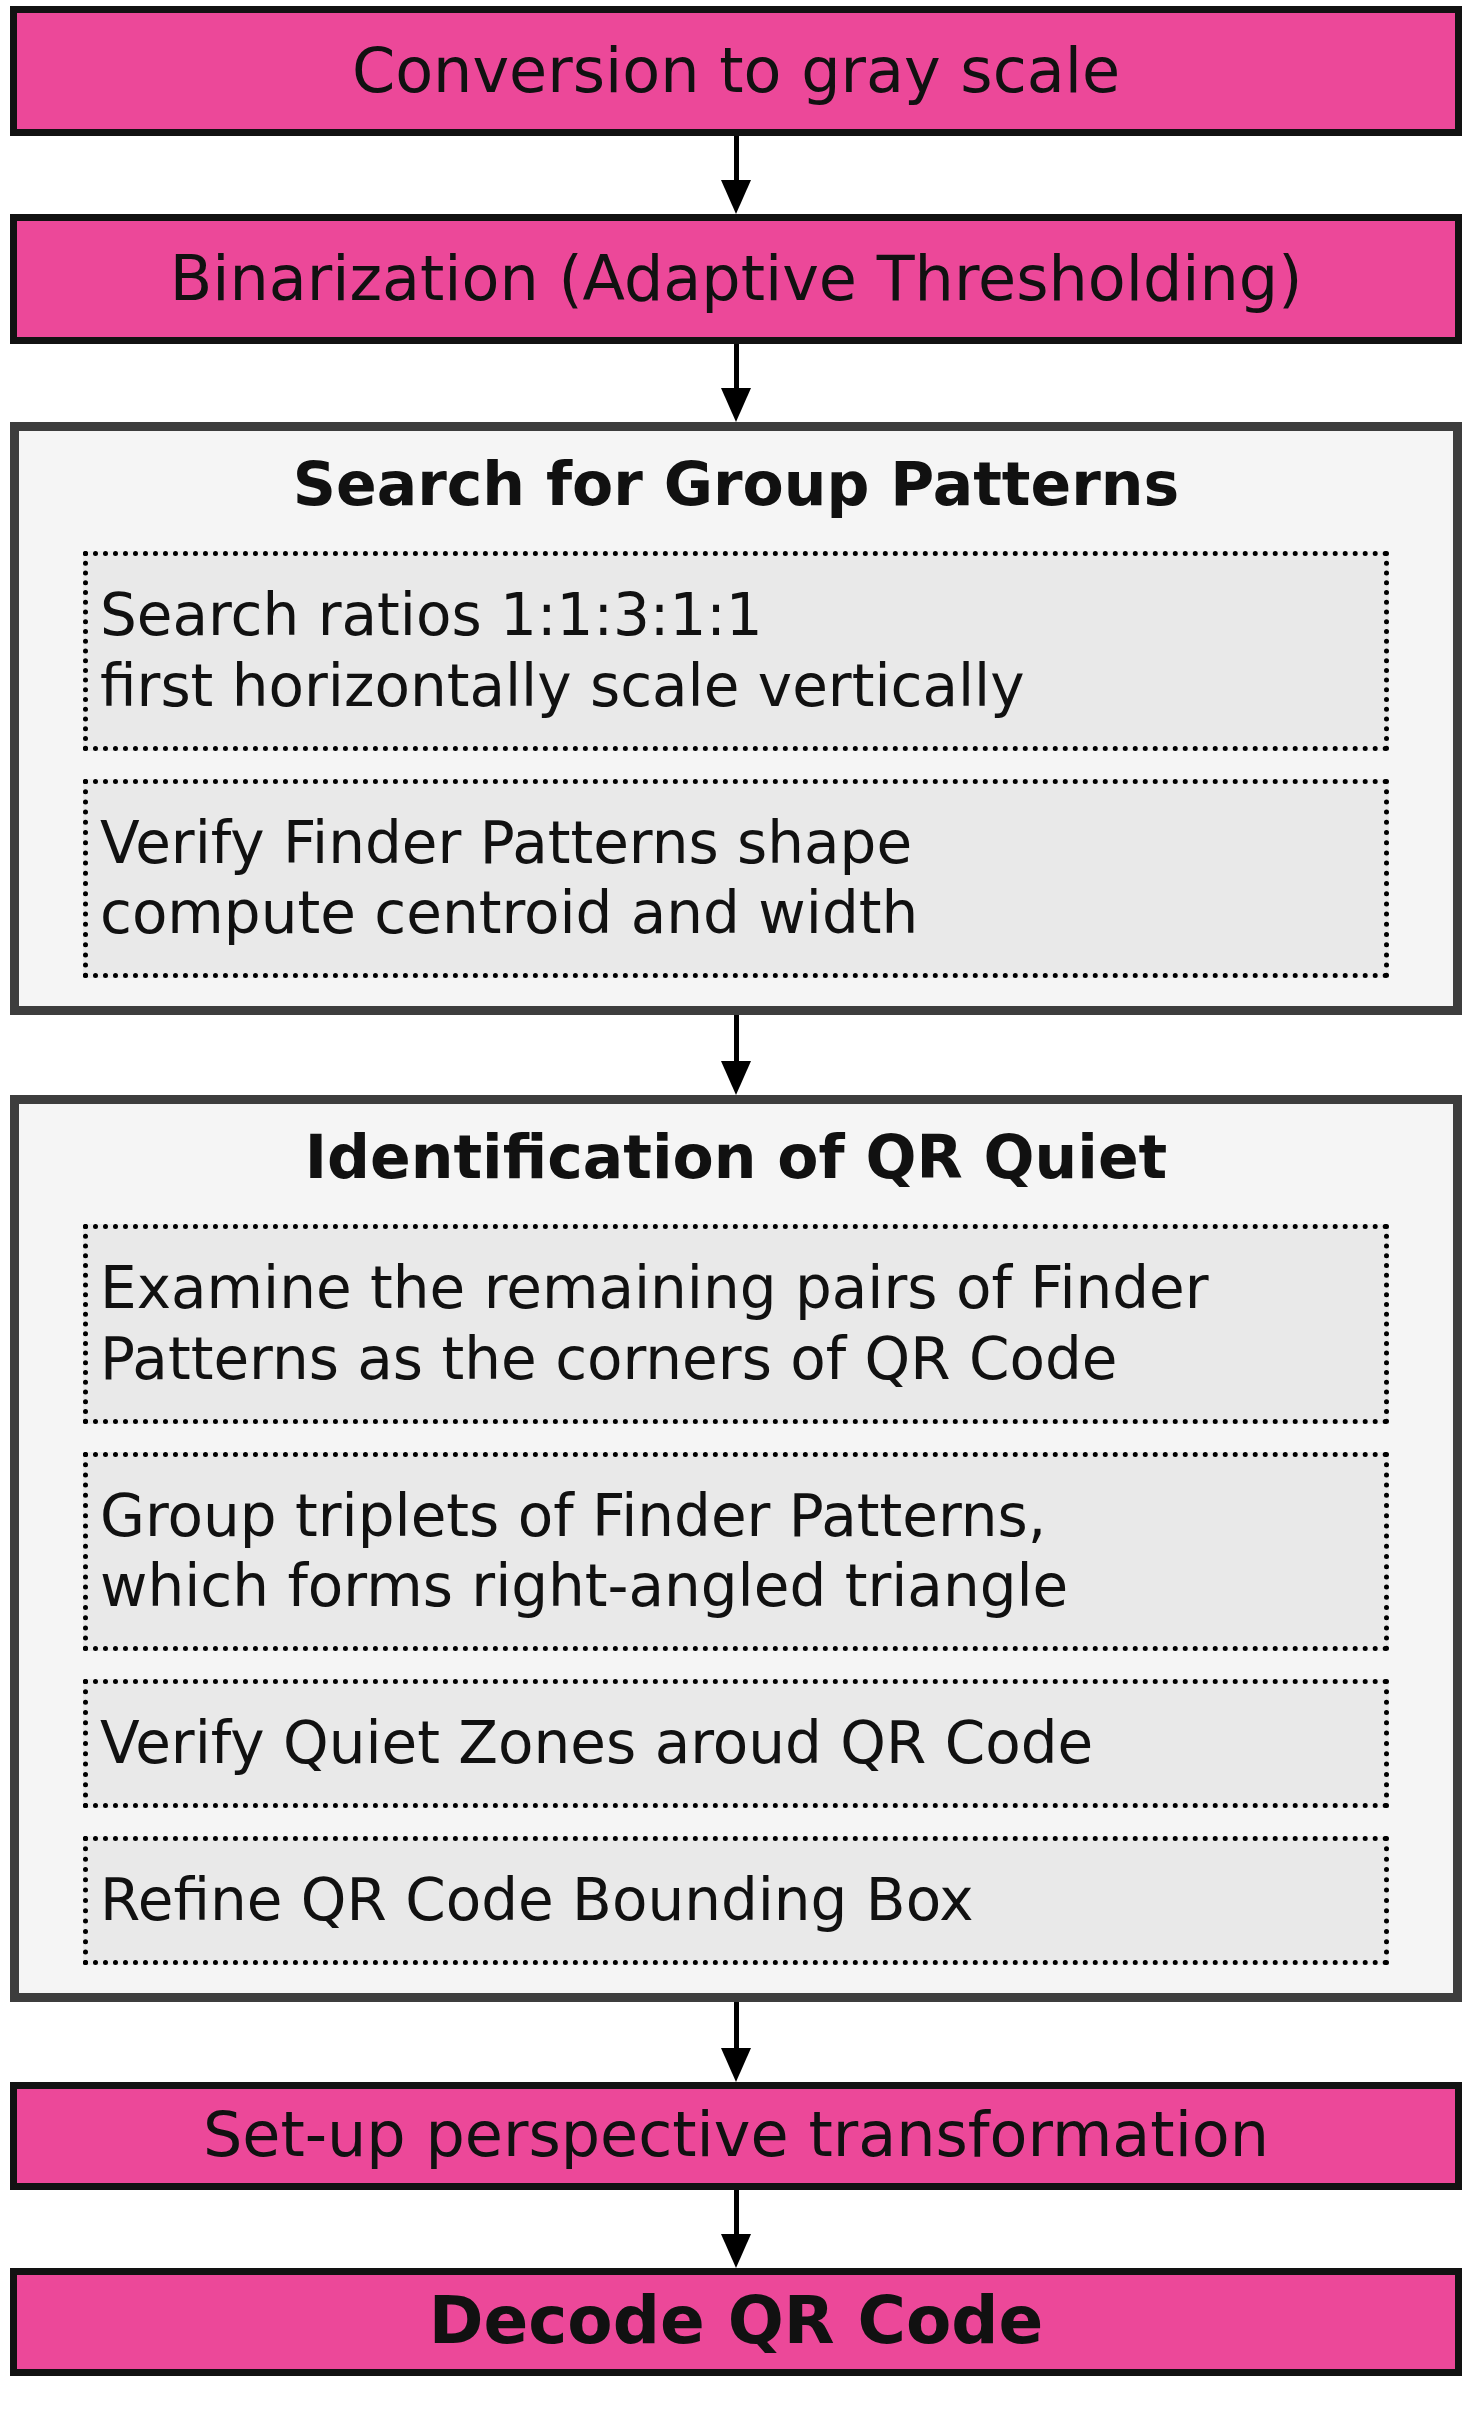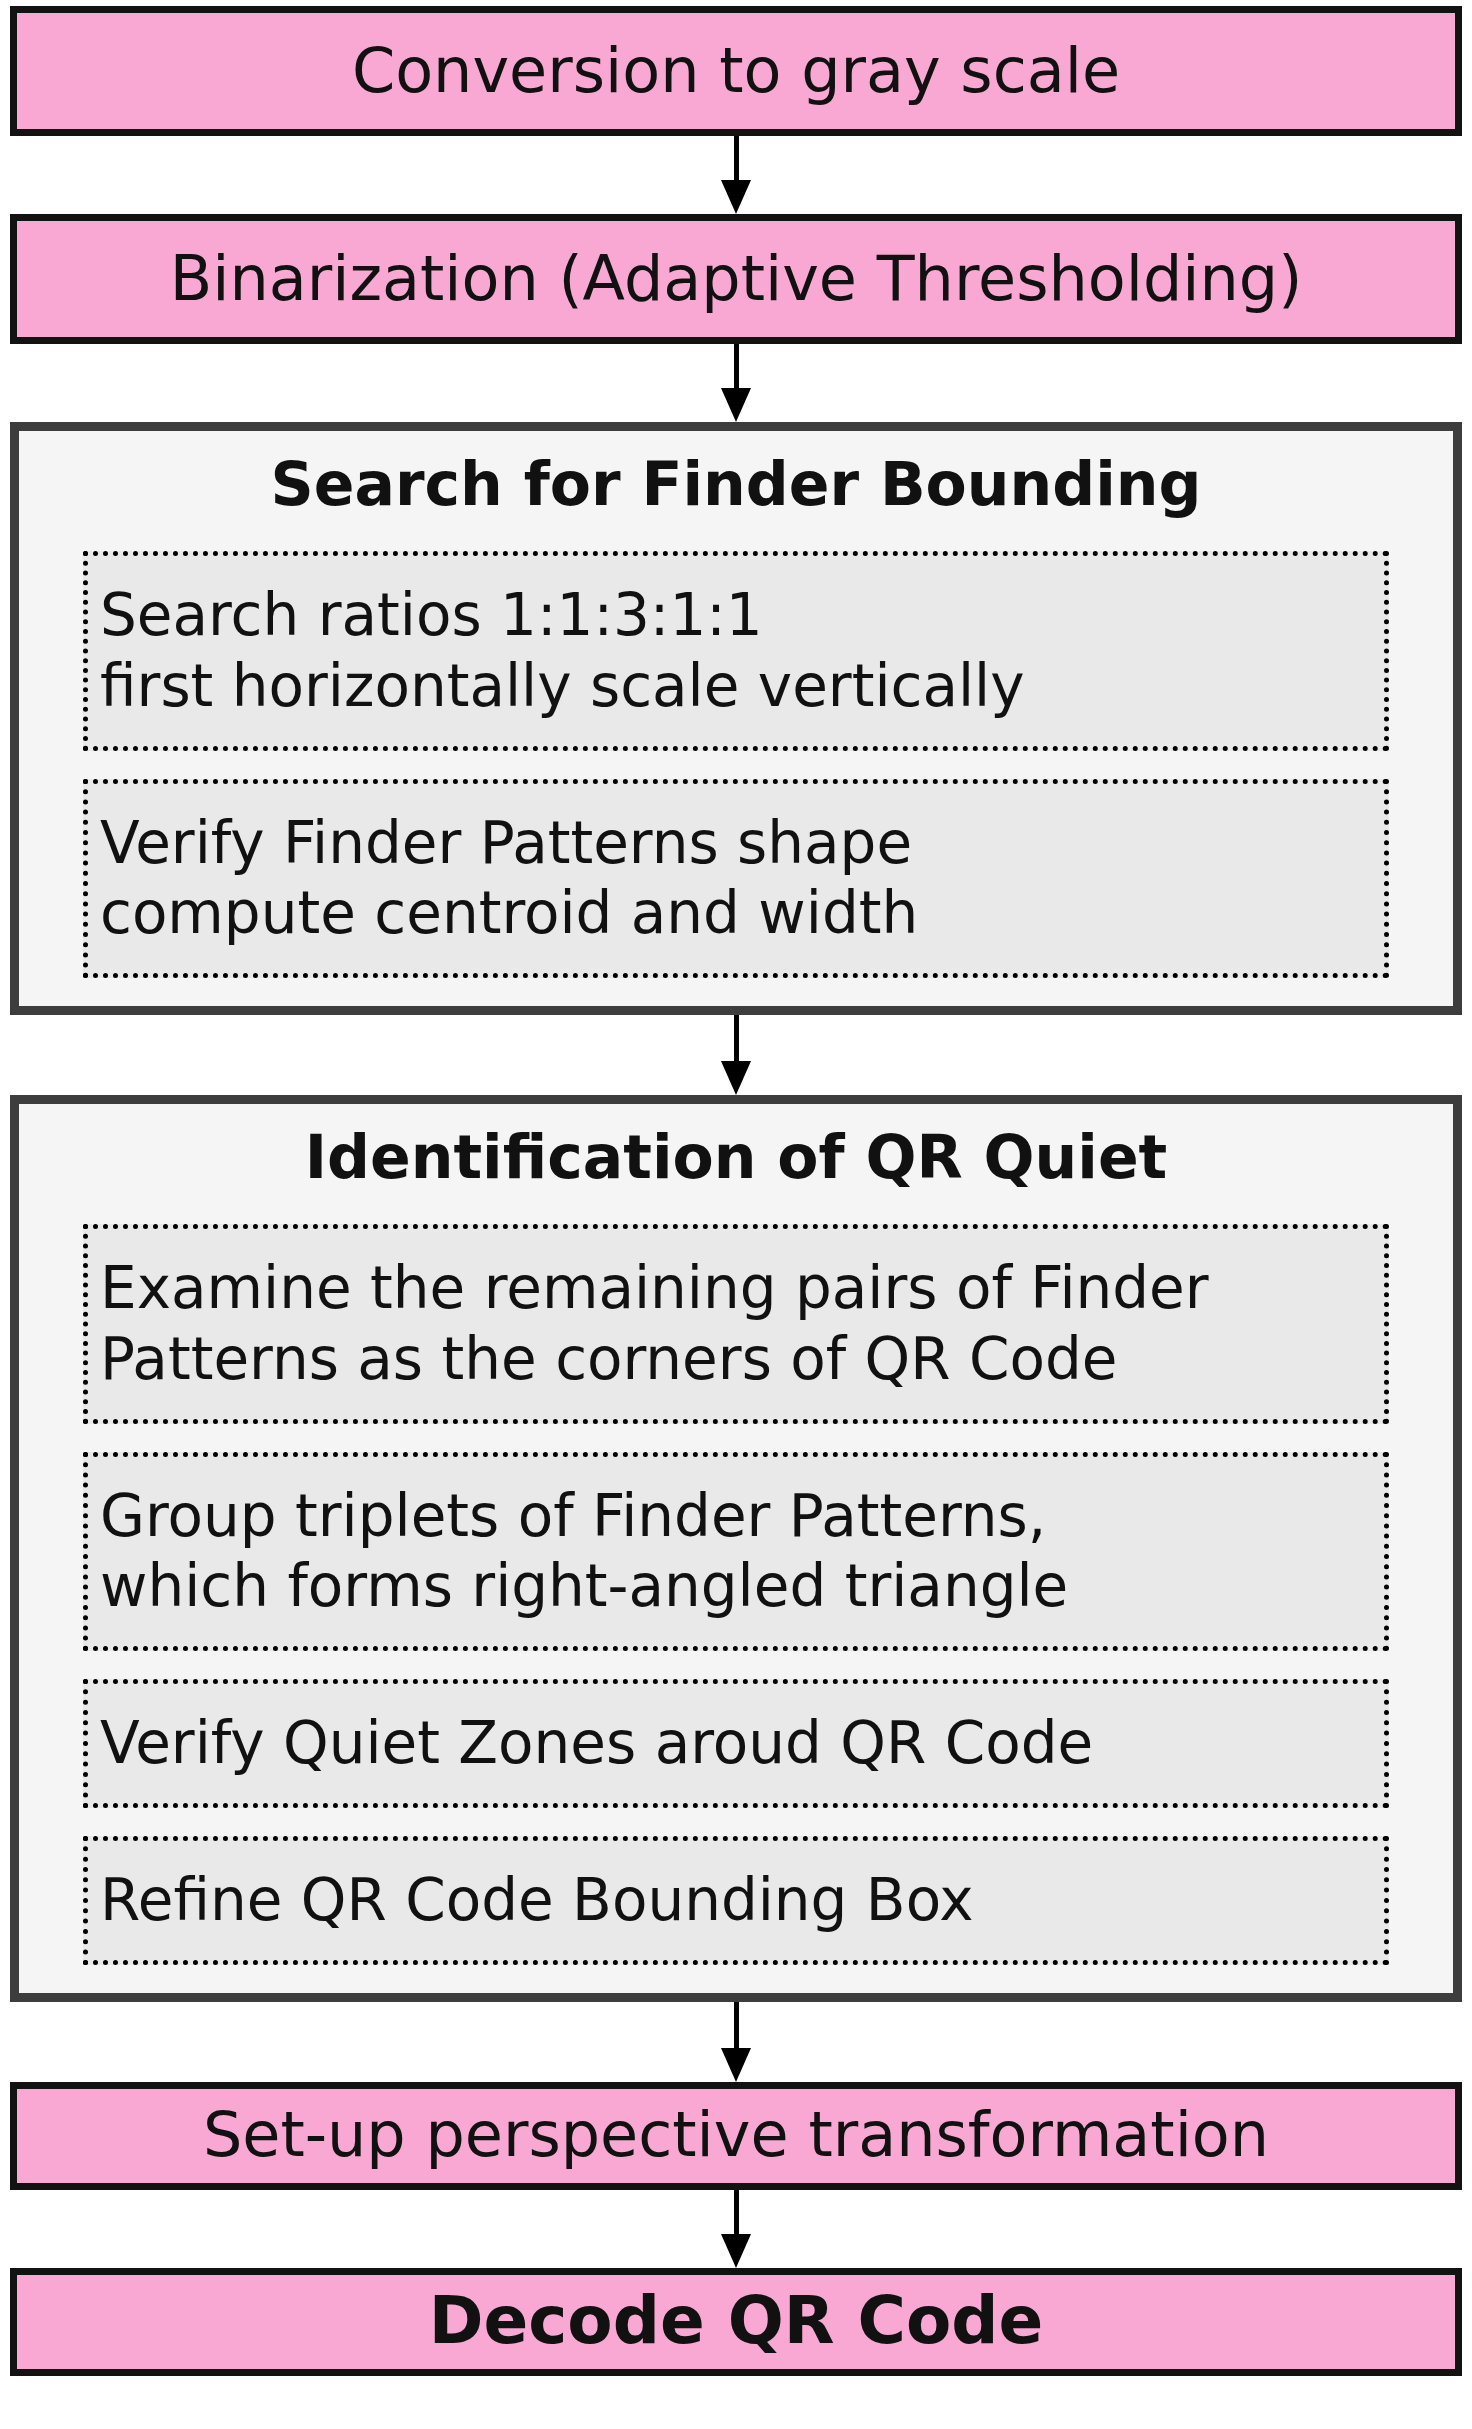--- a/index.html
+++ b/index.html
@@ -16,21 +16,21 @@
     display: flex;
     flex-direction: column;
     align-items: stretch;
     padding: 6px 10px 16px 10px;
     box-sizing: border-box;
   }
   
   .box {
     box-sizing: border-box;
     border: 7px solid #121212;
-    background: #f9a8d4;
+    background: #ec4899;
     height: 130px;
     display: flex;
     align-items: center;
     justify-content: center;
     text-align: center;
     font-size: 62px;
     line-height: 1.1;
   }
   .box.tall { height: 108px; }
   .box.bold {
@@ -98,21 +98,21 @@
   </div>
 
   <div class="box">Binarization (Adaptive Thresholding)</div>
 
   <div class="arrow">
     <div class="arrow-line"></div>
     <div class="arrow-head"></div>
   </div>
 
   <div class="group">
-    <div class="group-title">Search for Finder Bounding</div>
+    <div class="group-title">Search for Group Patterns</div>
 
     <div class="step">
       <div class="step-line">Search ratios 1:1:3:1:1</div>
       <div class="step-line">first horizontally scale vertically</div>
     </div>
 
     <div class="step">
       <div class="step-line">Verify Finder Patterns shape</div>
       <div class="step-line">compute centroid and width</div>
     </div>

